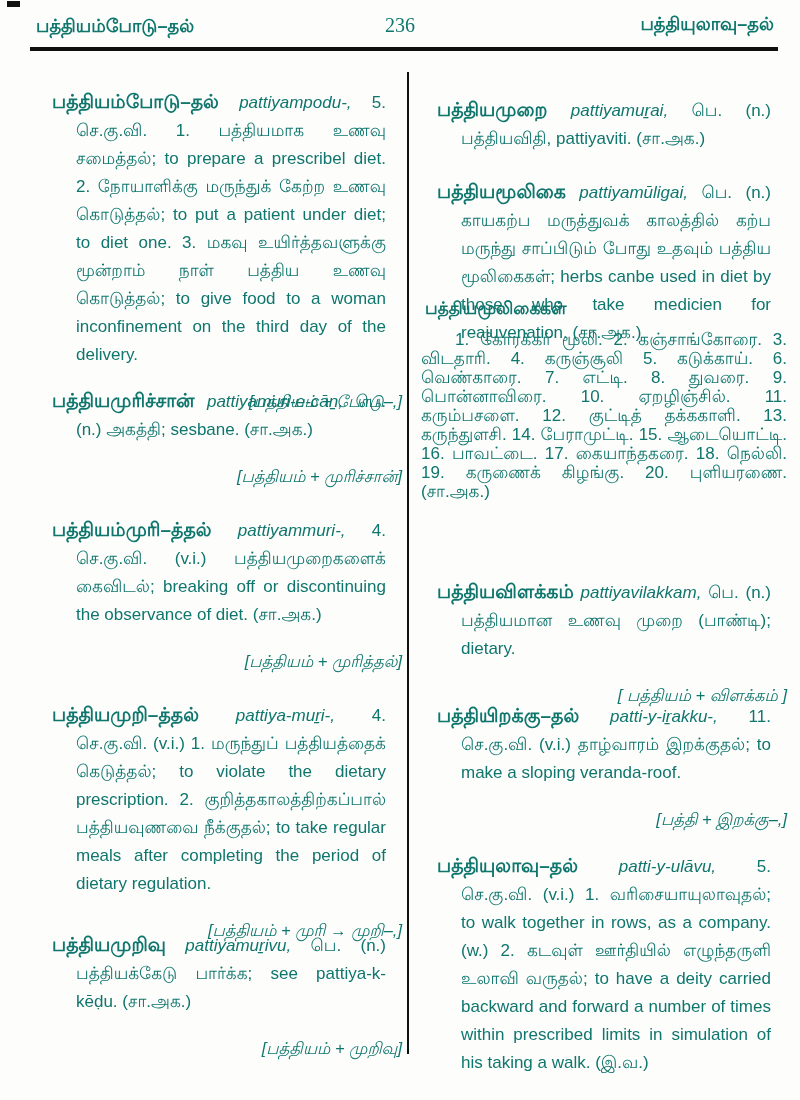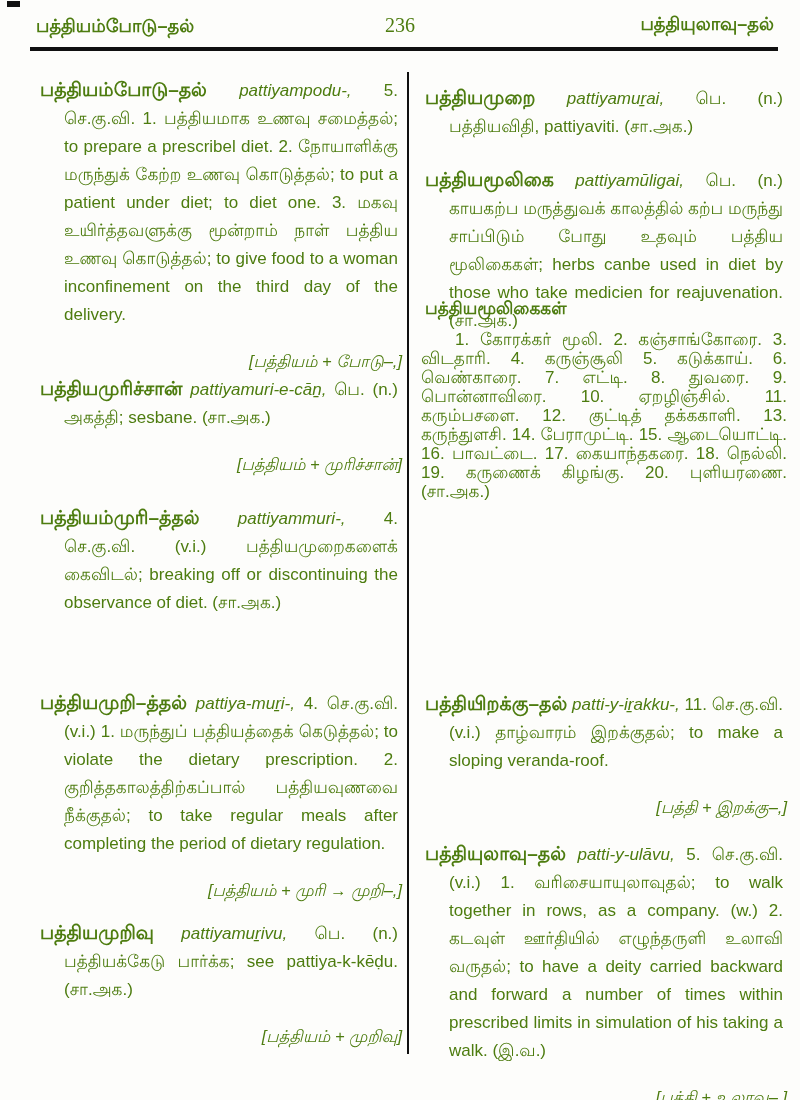--- a/index.html
+++ b/index.html
@@ -1,29 +1,29 @@
 <!DOCTYPE html>
 <html><head>
 <meta charset="utf-8">
 <style>
   html,body{margin:0;padding:0;background:#e9e9e9;}
-  .page{position:relative;width:800px;height:1100px;background:#fdfdfb;color:#4d7c0f;
+  .page{position:relative;width:800px;height:1100px;background:#fdfdfb;color:#0f766e;
         font-family:"Liberation Sans","DejaVu Sans",sans-serif;overflow:hidden;}
   .speck{position:absolute;left:7px;top:1px;width:13px;height:6px;background:#111;}
   .header-left{position:absolute;left:36px;top:16px;font-weight:bold;font-size:18px;}
   .header-right{position:absolute;right:26px;top:14px;font-weight:bold;font-size:18px;}
   .header-page{position:absolute;left:0;right:0;top:14px;text-align:center;
                font-family:"Liberation Serif","DejaVu Serif",serif;font-size:20px;}
   .toprule{position:absolute;left:30px;right:22px;top:47px;height:4px;background:#101010;}
   .divider{position:absolute;left:407px;top:72px;width:2px;height:982px;background:#101010;}
   .col{position:absolute;top:0;height:1100px;}
   .col-left{left:36px;width:366px;}
   .col-right{left:421px;width:366px;}
   .entry{position:absolute;width:100%;}
-  .body{margin:4px;text-align:justify;font-size:17px;line-height:28px;
+  .body{margin:16px;text-align:justify;font-size:17px;line-height:28px;
         padding-left:24px;text-indent:-24px;}
   .hw{font-weight:bold;font-size:19px;}
   .tr{font-style:italic;font-size:17px;}
   .bd{font-size:17px;}
   .it{}
   .etym{margin:18px 0 0 68px;font-style:italic;font-size:16.5px;text-align:right;
         text-indent:0;padding-left:0;}
   .subhead{position:absolute;margin:4px;font-weight:bold;font-size:17px;width:100%;}
   .list{position:absolute;margin:0;text-align:justify;font-size:17px;line-height:19px;
         text-indent:34px;width:100%;}
@@ -59,20 +59,21 @@
       </p>
       <p class="body etym">[பத்தியம் + முரிச்சான்]</p>
     </article>
 
     <article class="entry" style="top:500px">
       <p class="body">
         <span class="hw">பத்தியம்முரி–த்தல்</span>
         <span class="tr">pattiyammuri-,</span>
         <span class="bd">4. செ.கு.வி. (v.i.) பத்தியமுறைகளைக் கைவிடல்; breaking off or discontinuing the observance of diet. (சா.அக.)</span>
       </p>
+      <p class="body etym">[பத்தியம் + முரித்தல்]</p>
     </article>
 
     <article class="entry" style="top:685px">
       <p class="body">
         <span class="hw">பத்தியமுறி–த்தல்</span>
         <span class="tr">pattiya-muṟi-,</span>
         <span class="bd">4. செ.கு.வி. (v.i.) 1. மருந்துப் பத்தியத்தைக் கெடுத்தல்; to violate the dietary prescription. 2. குறித்தகாலத்திற்கப்பால் பத்தியவுணவை நீக்குதல்; to take regular meals after completing the period of dietary regulation.</span>
       </p>
       <p class="body etym">[பத்தியம் + முரி → முறி–,]</p>
     </article>
@@ -106,20 +107,28 @@
         <span class="hw">பத்தியமூலிகை</span>
         <span class="tr">pattiyamūligai,</span>
         <span class="bd">பெ. (n.) காயகற்ப மருத்துவக் காலத்தில் கற்ப மருந்து சாப்பிடும் போது உதவும் பத்திய மூலிகைகள்; herbs canbe used in diet by those who take medicien for reajuvenation. (சா.அக.)</span>
       </p>
     </article>
 
     <h3 class="subhead" style="top:295px">பத்தியமூலிகைகள்</h3>
 
     <p class="list" style="top:330px">1. கோரக்கர் மூலி. 2. கஞ்சாங்கோரை. 3. விடதாரி. 4. கருஞ்சூலி 5. கடுக்காய். 6. வெண்காரை. 7. எட்டி. 8. துவரை. 9. பொன்னாவிரை. 10. ஏறழிஞ்சில். 11. கரும்பசளை. 12. குட்டித் தக்ககாளி. 13. கருந்துளசி. 14. பேராமுட்டி. 15. ஆடையொட்டி. 16. பாவட்டை. 17. கையாந்தகரை. 18. நெல்லி. 19. கருணைக் கிழங்கு. 20. புளியரணை. (சா.அக.)</p>
 
+    <article class="entry" style="top:562px">
+      <p class="body">
+        <span class="hw">பத்தியவிளக்கம்</span>
+        <span class="tr">pattiyavilakkam,</span>
+        <span class="bd">பெ. (n.) பத்தியமான உணவு முறை (பாண்டி); dietary.</span>
+      </p>
+      <p class="body etym">[ பத்தியம்  + விளக்கம் ]</p>
+    </article>
 
     <article class="entry" style="top:686px">
       <p class="body">
         <span class="hw">பத்தியிறக்கு–தல்</span>
         <span class="tr">patti-y-iṟakku-,</span>
         <span class="bd">11. செ.கு.வி. (v.i.) தாழ்வாரம் இறக்குதல்; to make a sloping veranda-roof.</span>
       </p>
       <p class="body etym">[பத்தி + இறக்கு–,]</p>
     </article>
 

